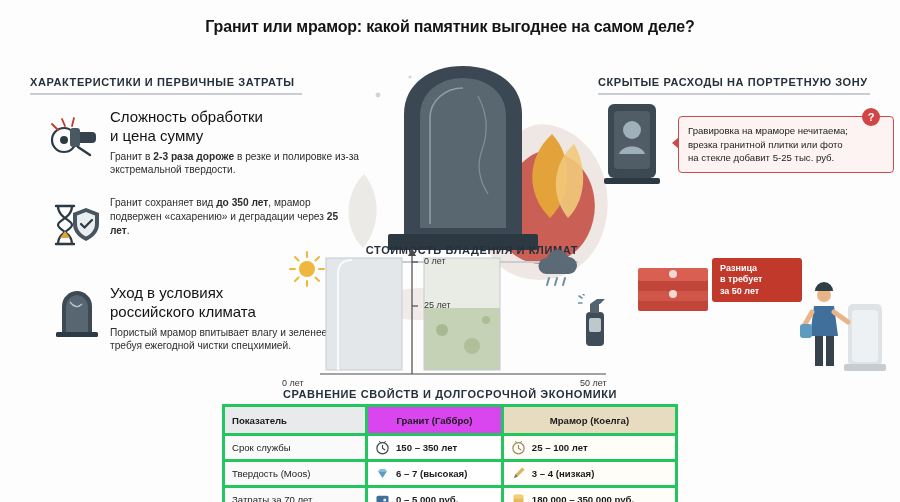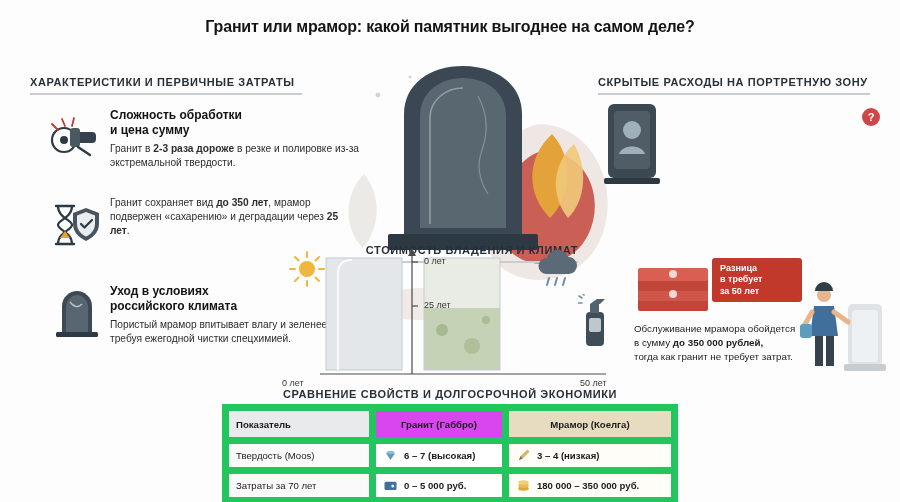--- a/index.html
+++ b/index.html
@@ -51,22 +51,22 @@
     margin-top: 5px;
     width: 100%;
   }
 
   
   .feat {
     position: absolute;
     width: 250px;
   }
   .feat .ftitle {
-    font-size: 12px;
-    font-weight: bold;
+    font-size: 15px;
+    font-weight: normal;
     line-height: 1.25;
     color: #121212;
     margin: 0 0 4px 0;
   }
   .feat .ftext {
     font-size: 10.2px;
     line-height: 1.35;
     color: #2d2d2d;
     margin: 0;
   }
@@ -158,21 +158,21 @@
   }
   table.cmp {
     position: absolute;
     left: 222px;
     top: 404px;
     width: 456px;
     border-collapse: collapse;
     font-size: 9.6px;
   }
   table.cmp th, table.cmp td {
-    border: 7px solid #22c55e;
+    border: 3px solid #22c55e;
     padding: 4px 7px;
     vertical-align: middle;
   }
   table.cmp thead th {
     font-weight: bold;
     font-size: 9.6px;
     height: 18px;
   }
   table.cmp thead th.c0 { background: #e9eaec; text-align: left; width: 126px; }
   table.cmp thead th.c1 { background: #d946ef; text-align: center; }
@@ -276,20 +276,26 @@
   </svg>
 
   <svg style="position:absolute;left:604px;top:100px;" width="56" height="86" viewBox="0 0 56 86">
     <rect x="4" y="4" width="48" height="74" rx="6" fill="#3c4852"></rect>
     <rect x="10" y="11" width="36" height="58" rx="4" fill="#5d6c77" opacity="0.6"></rect>
     <circle cx="28" cy="30" r="9" fill="#9fb0ba"></circle>
     <path d="M15 54 c3 -10 23 -10 26 0 z" fill="#9fb0ba"></path>
     <rect x="0" y="78" width="56" height="6" rx="2" fill="#2d3942"></rect>
   </svg>
 
+  <div class="callout" style="left:678px; top:116px;">
+    <span class="tail"></span>
+    <span>Гравировка на мраморе нечитаема;</span><br>
+    <span>врезка гранитной плитки или фото</span><br>
+    <span>на стекле добавит 5-25 тыс. руб.</span>
+  </div>
   <div class="q-badge" style="left:862px; top:108px;">?</div>
 
   <div class="sec-head" style="left:346px; top:244px; width:232px; text-align:right;">
     <span>СТОИМОСТЬ ВЛАДЕНИЯ И КЛИМАТ</span>
     <span class="rule"></span>
   </div>
 
   <svg class="chart-wrap" style="left:276px; top:246px;" width="350" height="140" viewBox="0 0 350 140">
 
     <rect x="50" y="12" width="76" height="112" fill="#e4e7ea"></rect>
@@ -347,25 +353,20 @@
       <circle cx="41" cy="30" r="4" fill="#f3d9d4"></circle>
     </g>
   </svg>
 
   <div class="diff-badge" style="left:712px; top:258px;">
     <span>Разница</span><br>
     <span>в требует</span><br>
     <span>за 50 лет</span>
   </div>
 
-  <div class="money-note" style="left:634px; top:322px;">
-    <span>Обслуживание мрамора обойдется</span><br>
-    <span>в сумму </span><b>до 350 000 рублей,</b><br>
-    <span>тогда как гранит не требует затрат.</span>
-  </div>
 
   <svg style="position:absolute;left:800px;top:278px;" width="86" height="100" viewBox="0 0 86 100">
     <rect x="48" y="26" width="34" height="62" rx="5" fill="#dfe3e6"></rect>
     <rect x="52" y="32" width="26" height="52" rx="4" fill="#eef1f3"></rect>
     <rect x="44" y="86" width="42" height="7" rx="2" fill="#c7ccd1"></rect>
     <circle cx="24" cy="17" r="7" fill="#e8b48a"></circle>
     <path d="M15 13 a9 9 0 0 1 18 0 z" fill="#2f3d47"></path>
     <path d="M14 28 h20 l4 30 h-28 z" fill="#3f6f9a"></path>
     <rect x="15" y="58" width="8" height="30" fill="#36434d"></rect>
     <rect x="26" y="58" width="8" height="30" fill="#36434d"></rect>
@@ -379,20 +380,43 @@
   <table class="cmp">
     <thead>
       <tr>
         <th class="c0">Показатель</th>
         <th class="c1">Гранит (Габбро)</th>
         <th class="c2">Мрамор (Коелга)</th>
       </tr>
     </thead>
     <tbody>
       <tr>
+        <td class="c0">Срок службы</td>
+        <td class="c1">
+          <div class="cellflex">
+            <svg class="mini" width="15" height="15" viewBox="0 0 20 20">
+              <circle cx="10" cy="11" r="7.5" fill="none" stroke="#3c4852" stroke-width="1.6"></circle>
+              <path d="M10 7 v4 l3 2" stroke="#3c4852" stroke-width="1.6" fill="none" stroke-linecap="round"></path>
+              <path d="M6 2 l2 2 M14 2 l-2 2" stroke="#3c4852" stroke-width="1.4" stroke-linecap="round"></path>
+            </svg>
+            <span class="txt">150 – 350 лет</span>
+          </div>
+        </td>
+        <td class="c2">
+          <div class="cellflex">
+            <svg class="mini" width="15" height="15" viewBox="0 0 20 20">
+              <circle cx="10" cy="11" r="7.5" fill="none" stroke="#9a8a5e" stroke-width="1.6"></circle>
+              <path d="M10 7 v4 l3 2" stroke="#9a8a5e" stroke-width="1.6" fill="none" stroke-linecap="round"></path>
+              <path d="M6 2 l2 2 M14 2 l-2 2" stroke="#9a8a5e" stroke-width="1.4" stroke-linecap="round"></path>
+            </svg>
+            <span class="txt">25 – 100 лет</span>
+          </div>
+        </td>
+      </tr>
+      <tr>
         <td class="c0">Твердость (Moos)</td>
         <td class="c1">
           <div class="cellflex">
             <svg class="mini" width="15" height="15" viewBox="0 0 20 20">
               <path d="M4 7 h12 l-6 9 z" fill="#5d9bbf"></path>
               <path d="M4 7 l2.5 -3 h7 L16 7 z" fill="#8cc0dc"></path>
             </svg>
             <span class="txt">6 – 7 (высокая)</span>
           </div>
         </td>

